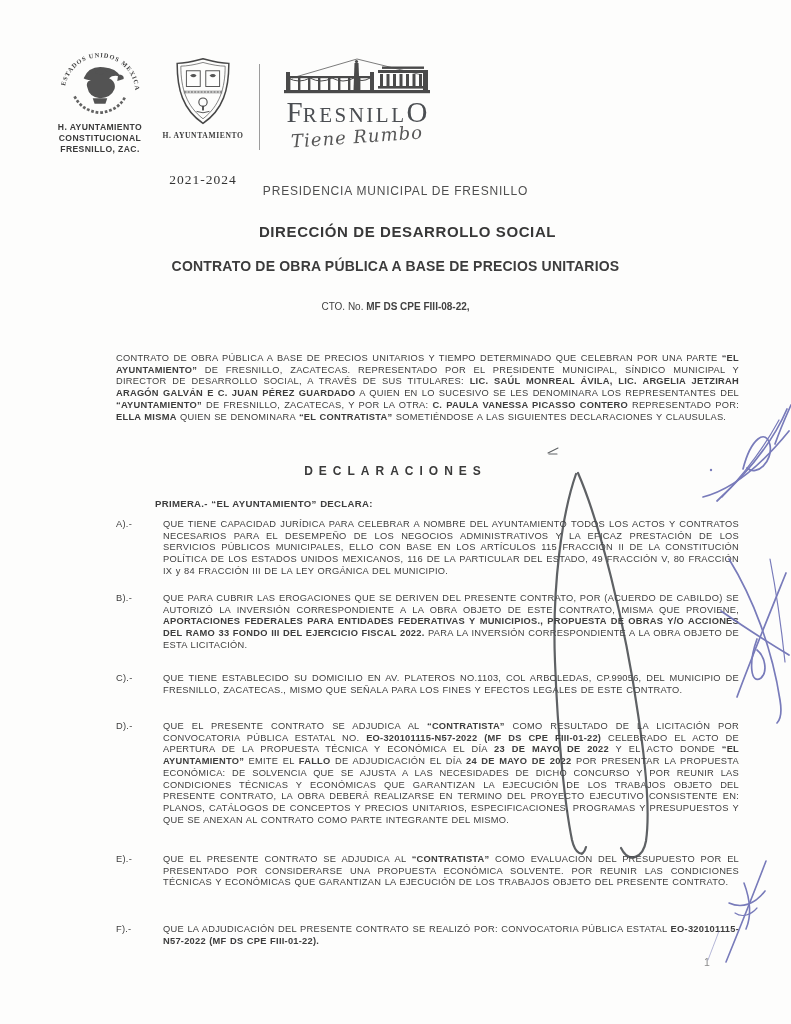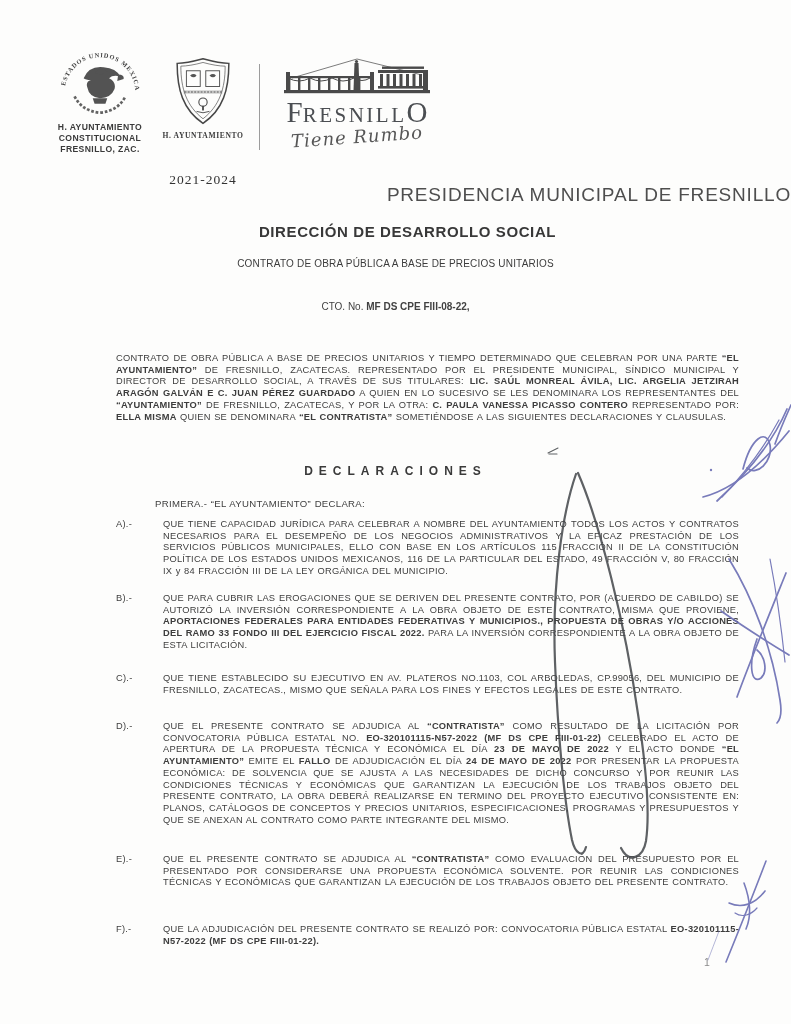--- a/index.html
+++ b/index.html
@@ -22,32 +22,32 @@
   .logo-divider{position:absolute;left:259px;top:64px;width:1px;height:86px;background:#9c9c9c;}
   #fres-col{left:272px;top:56px;width:170px;}
   .wordmark{margin-top:1px;font-family:"Liberation Serif",serif;color:#4b4e52;
     display:flex;align-items:baseline;line-height:26px;}
   .wm-big{font-size:29px;}
   .wm-mid{font-size:21px;letter-spacing:2.5px;}
   .tagline{font-family:"DejaVu Serif",serif;font-style:italic;font-size:18px;
     color:#565656;transform:rotate(-4deg);margin-top:-2px;letter-spacing:1px;}
   
   .ctr{position:absolute;left:0;width:100%;text-align:center;}
-  #title1{top:184px;font-size:19px;letter-spacing:.8px;color:#4e4e4e;text-align:right;}
+  #title1{top:184px;font-size:12px;letter-spacing:.8px;color:#4e4e4e;}
   #title2{top:223px;font-size:15px;font-weight:bold;letter-spacing:.6px;color:#383838;margin-left:12px;}
-  #title3{top:258px;font-size:10px;font-weight:normal;letter-spacing:.2px;color:#3c3c3c;}
+  #title3{top:258px;font-size:14px;font-weight:bold;letter-spacing:.2px;color:#3c3c3c;}
   .cto-line{font-size:10px;line-height:13px;color:#424242;}
   #cto-block{top:300px;}
   .b{font-weight:bold;}
   
   .bodytxt{position:absolute;left:88px;width:623px;font-size:9.3px;line-height:11.7px;
     letter-spacing:.25px;word-spacing:.6px;text-align:justify;color:#3d3d3d;margin-left:28px;}
   #intro{top:353px;}
   #decl-heading{top:464px;font-size:12px;font-weight:bold;letter-spacing:6px;color:#3a3a3a;}
-  #primera{top:498px;font-size:9.6px;font-weight:normal;letter-spacing:.3px;text-align:left;padding-left:39px;}
+  #primera{top:498px;font-size:9.6px;font-weight:bold;letter-spacing:.3px;text-align:left;padding-left:39px;}
   .item{display:flex;}
   .item-label{flex:none;width:47px;}
   .item-text{flex:1;text-align:justify;}
   #itemA{top:519px;} #itemB{top:593px;} #itemC{top:673px;}
   #itemD{top:721px;} #itemE{top:854px;} #itemF{top:924px;}
   #pagenum{position:absolute;left:697px;top:956px;width:20px;text-align:center;
     font-size:10.5px;color:#8a8a8a;}
   
   #ink-overlay{position:absolute;left:0;top:0;z-index:5;pointer-events:none;}
   svg text{font-family:"Liberation Serif",serif;}
@@ -155,21 +155,21 @@
   <div class="bodytxt item" id="itemA">
     <div class="item-label">A).-</div>
     <div class="item-text"><span>QUE TIENE CAPACIDAD JURÍDICA PARA CELEBRAR A NOMBRE DEL AYUNTAMIENTO TODOS LOS ACTOS Y CONTRATOS NECESARIOS PARA EL DESEMPEÑO DE LOS NEGOCIOS ADMINISTRATIVOS Y LA EFICAZ PRESTACIÓN DE LOS SERVICIOS PÚBLICOS MUNICIPALES, ELLO CON BASE EN LOS ARTÍCULOS 115 FRACCIÓN II DE LA CONSTITUCIÓN POLÍTICA DE LOS ESTADOS UNIDOS MEXICANOS, 116 DE LA PARTICULAR DEL ESTADO, 49 FRACCIÓN V, 80 FRACCIÓN IX y 84 FRACCIÓN III DE LA LEY ORGÁNICA DEL MUNICIPIO.</span></div>
   </div>
   <div class="bodytxt item" id="itemB">
     <div class="item-label">B).-</div>
     <div class="item-text"><span>QUE PARA CUBRIR LAS EROGACIONES QUE SE DERIVEN DEL PRESENTE CONTRATO, POR (ACUERDO DE CABILDO) SE AUTORIZÓ LA INVERSIÓN CORRESPONDIENTE A LA OBRA OBJETO DE ESTE CONTRATO, MISMA QUE PROVIENE, </span><span class="b">APORTACIONES FEDERALES PARA ENTIDADES FEDERATIVAS Y MUNICIPIOS., PROPUESTA DE OBRAS Y/O ACCIONES DEL RAMO 33 FONDO III DEL EJERCICIO FISCAL 2022.</span><span>  PARA LA INVERSIÓN CORRESPONDIENTE A LA OBRA OBJETO DE ESTA LICITACIÓN.</span></div>
   </div>
   <div class="bodytxt item" id="itemC">
     <div class="item-label">C).-</div>
-    <div class="item-text"><span>QUE TIENE ESTABLECIDO SU EJECUTIVO EN AV. PLATEROS NO.1103, COL ARBOLEDAS, CP.99056, DEL MUNICIPIO DE FRESNILLO, ZACATECAS., MISMO QUE SEÑALA PARA LOS FINES Y EFECTOS LEGALES DE ESTE CONTRATO.</span></div>
+    <div class="item-text"><span>QUE TIENE ESTABLECIDO SU DOMICILIO EN AV. PLATEROS NO.1103, COL ARBOLEDAS, CP.99056, DEL MUNICIPIO DE FRESNILLO, ZACATECAS., MISMO QUE SEÑALA PARA LOS FINES Y EFECTOS LEGALES DE ESTE CONTRATO.</span></div>
   </div>
   <div class="bodytxt item" id="itemD">
     <div class="item-label">D).-</div>
     <div class="item-text"><span>QUE EL PRESENTE CONTRATO SE ADJUDICA AL </span><span class="b">“CONTRATISTA”</span><span> COMO RESULTADO DE LA LICITACIÓN POR CONVOCATORIA PÚBLICA ESTATAL NO. </span><span class="b">EO-320101115-N57-2022 (MF DS CPE FIII-01-22)</span><span> CELEBRADO EL ACTO DE APERTURA DE LA PROPUESTA TÉCNICA Y ECONÓMICA EL DÍA </span><span class="b">23 DE MAYO DE 2022</span><span> Y EL ACTO DONDE </span><span class="b">“EL AYUNTAMIENTO”</span><span> EMITE EL </span><span class="b">FALLO</span><span> DE ADJUDICACIÓN EL DÍA </span><span class="b">24 DE MAYO DE 2022</span><span> POR PRESENTAR LA PROPUESTA ECONÓMICA:  DE SOLVENCIA QUE SE AJUSTA A LAS NECESIDADES DE DICHO CONCURSO Y POR REUNIR LAS CONDICIONES TÉCNICAS Y ECONÓMICAS QUE GARANTIZAN LA EJECUCIÓN DE LOS TRABAJOS OBJETO DEL PRESENTE CONTRATO, LA OBRA DEBERÁ REALIZARSE EN TERMINO DEL PROYECTO EJECUTIVO CONSISTENTE EN: PLANOS, CATÁLOGOS DE CONCEPTOS Y PRECIOS UNITARIOS, ESPECIFICACIONES, PROGRAMAS Y PRESUPUESTOS Y QUE SE ANEXAN AL CONTRATO COMO PARTE INTEGRANTE DEL MISMO.</span></div>
   </div>
   <div class="bodytxt item" id="itemE">
     <div class="item-label">E).-</div>
     <div class="item-text"><span>QUE EL PRESENTE CONTRATO SE ADJUDICA AL </span><span class="b">“CONTRATISTA”</span><span> COMO EVALUACIÓN DEL PRESUPUESTO POR EL PRESENTADO POR CONSIDERARSE UNA PROPUESTA ECONÓMICA SOLVENTE. POR REUNIR LAS CONDICIONES TÉCNICAS Y ECONÓMICAS QUE GARANTIZAN LA EJECUCIÓN DE LOS TRABAJOS OBJETO DEL PRESENTE CONTRATO.</span></div>
   </div>
   <div class="bodytxt item" id="itemF">

